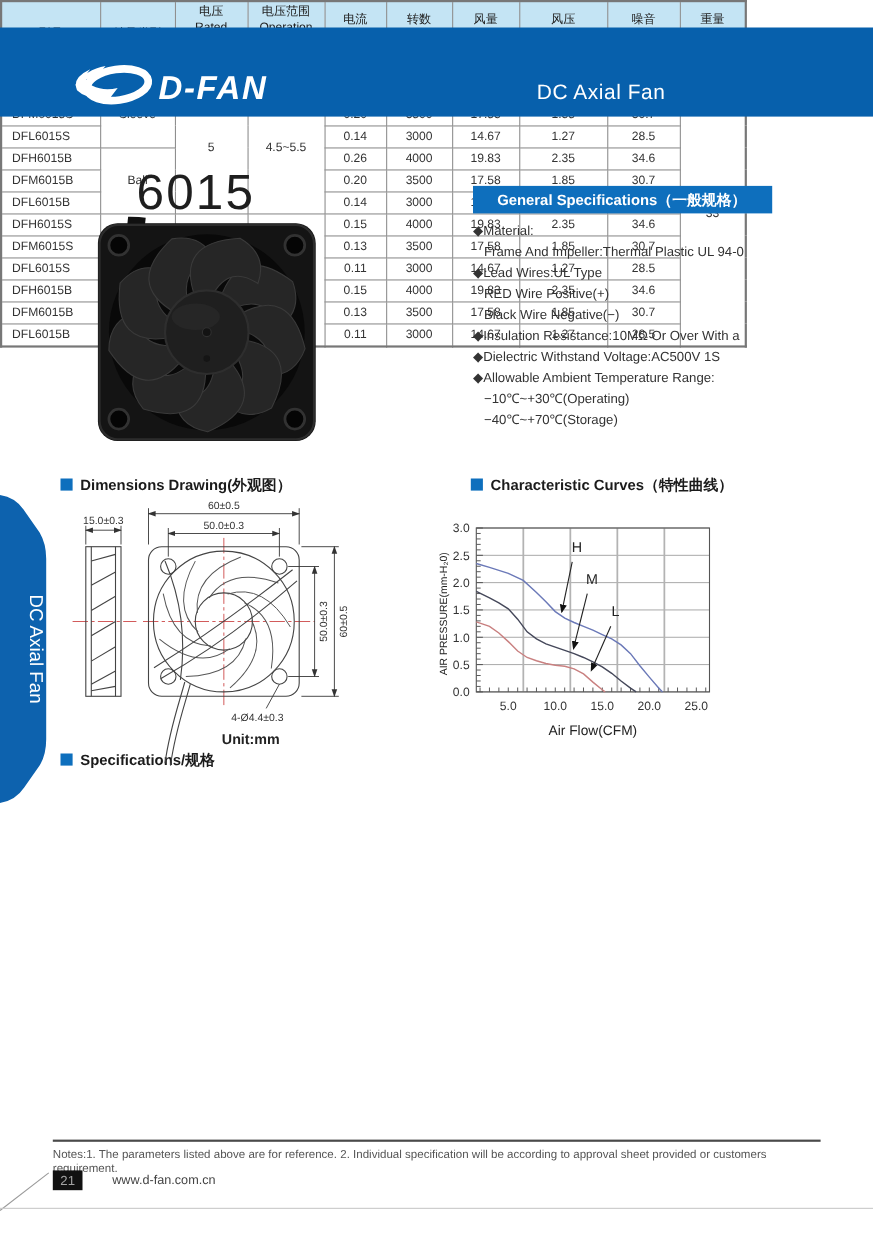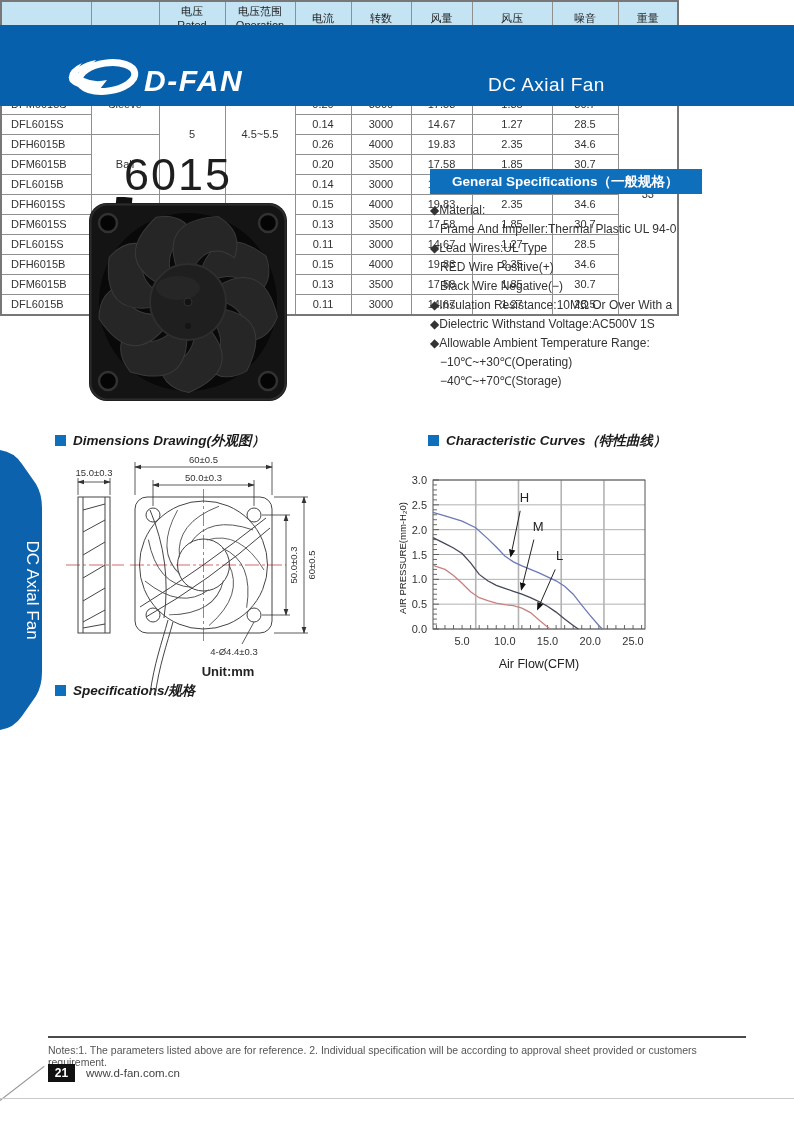--- a/index.html
+++ b/index.html
@@ -16,41 +16,41 @@
   .sidetab{left:0;top:444px;}
   
   .pcode{left:124px;top:128px;font-size:45px;color:#1e1e1e;letter-spacing:2px;line-height:1;margin-top:24px;}
   .fanphoto{left:86px;top:197px;}
   
   .gs-title{left:430px;top:169px;width:272px;height:25px;background:#0e6fbd;color:#fff;
             font-size:13.5px;font-weight:bold;line-height:25px;padding-left:22px;box-sizing:border-box;}
   .gs-list{left:430px;top:201px;width:320px;font-size:12px;color:#333;line-height:19px;}
   .gs-line.indent{padding-left:10px;}
   
-  .sec{font-size:13.5px;font-weight:bold;color:#1b1b1b;line-height:13px;font-style:italic;}
+  .sec{font-size:13.5px;font-weight:bold;color:#1b1b1b;line-height:13px;}
   .sec .bullet{display:inline-block;width:11px;height:11px;background:#0e6fbd;margin-right:7px;vertical-align:-1px;}
   .sec-dims{left:55px;top:434px;}
   .sec-curves{left:428px;top:434px;}
   .sec-specs{left:55px;top:684px;}
   .dims{left:50px;top:452px;}
   .chart{left:396px;top:452px;}
   
   .spec-table{left:58px;top:704px;width:678px;border-collapse:collapse;table-layout:fixed;}
   .spec-table th,.spec-table td{border:1px solid #8f8f8f;}
   .spec-table{border:2px solid #777;}
   .spec-table th{background:#c4e4f4;font-weight:normal;font-size:11px;color:#222;line-height:1.3;padding:2px 1px;}
   .spec-table td{font-size:11px;color:#333;height:19px;text-align:center;padding:0 2px;}
   .spec-table td.model{text-align:left;padding-left:9px;}
   .unit-row th{height:22px;padding:1px;}
   
   .rule{left:48px;top:1036px;width:698px;height:2px;background:#4a4a4a;}
   .notes{left:48px;top:1044px;width:710px;font-size:10.5px;color:#555;}
-  .badge{left:48px;top:1064px;width:27px;height:18px;background:#111;color:#ffffff;font-size:12px;
-         font-weight:bold;text-align:center;line-height:18px;}
-  .site{left:86px;top:1067px;font-size:11.5px;color:#444;}
+  .badge{left:48px;top:1064px;width:27px;height:18px;background:#111;color:#a3a3a3;font-size:12px;
+         font-weight:normal;text-align:center;line-height:18px;}
+  .site{left:102px;top:1067px;font-size:11.5px;color:#444;}
   .diag{left:0;top:1100px;width:56px;height:1px;background:#9a9a9a;transform:rotate(-37.7deg);transform-origin:0 50%;}
   .bottomline{left:0;top:1098px;width:794px;height:1px;background:#c9c9c9;}
 </style>
 </head>
 <body>
 
 <div class="page">
 
   <div class="abs topbar">
     <svg class="abs logo" width="74" height="44" viewBox="0 0 74 44">

